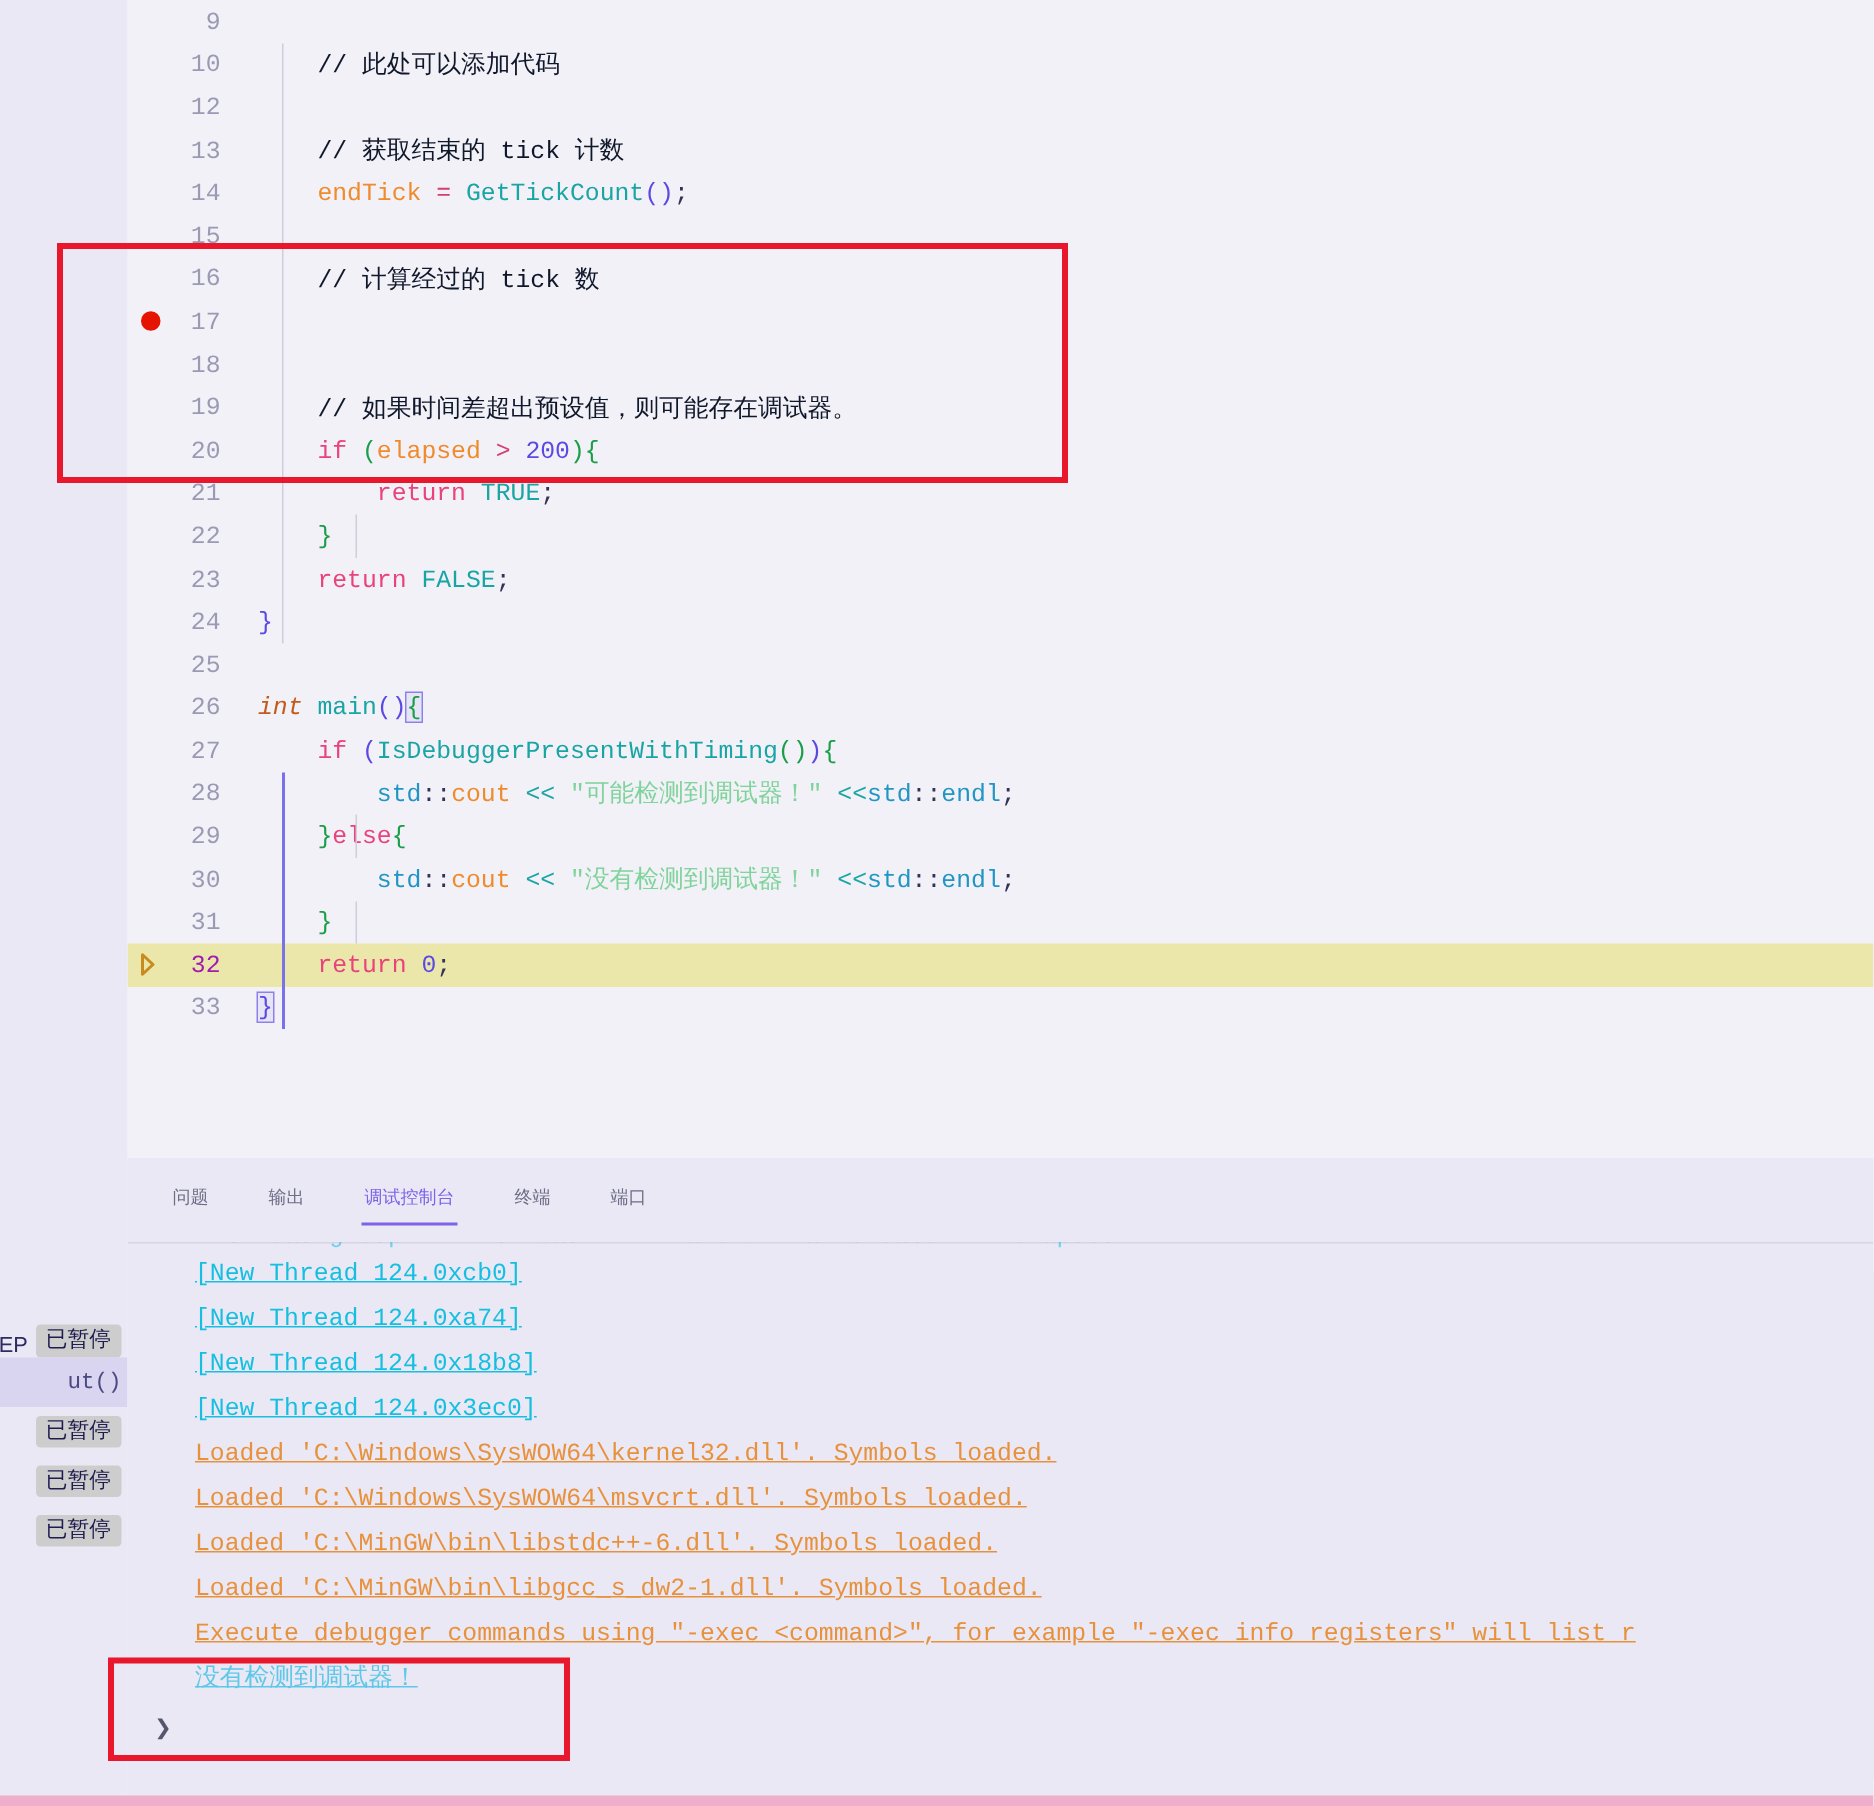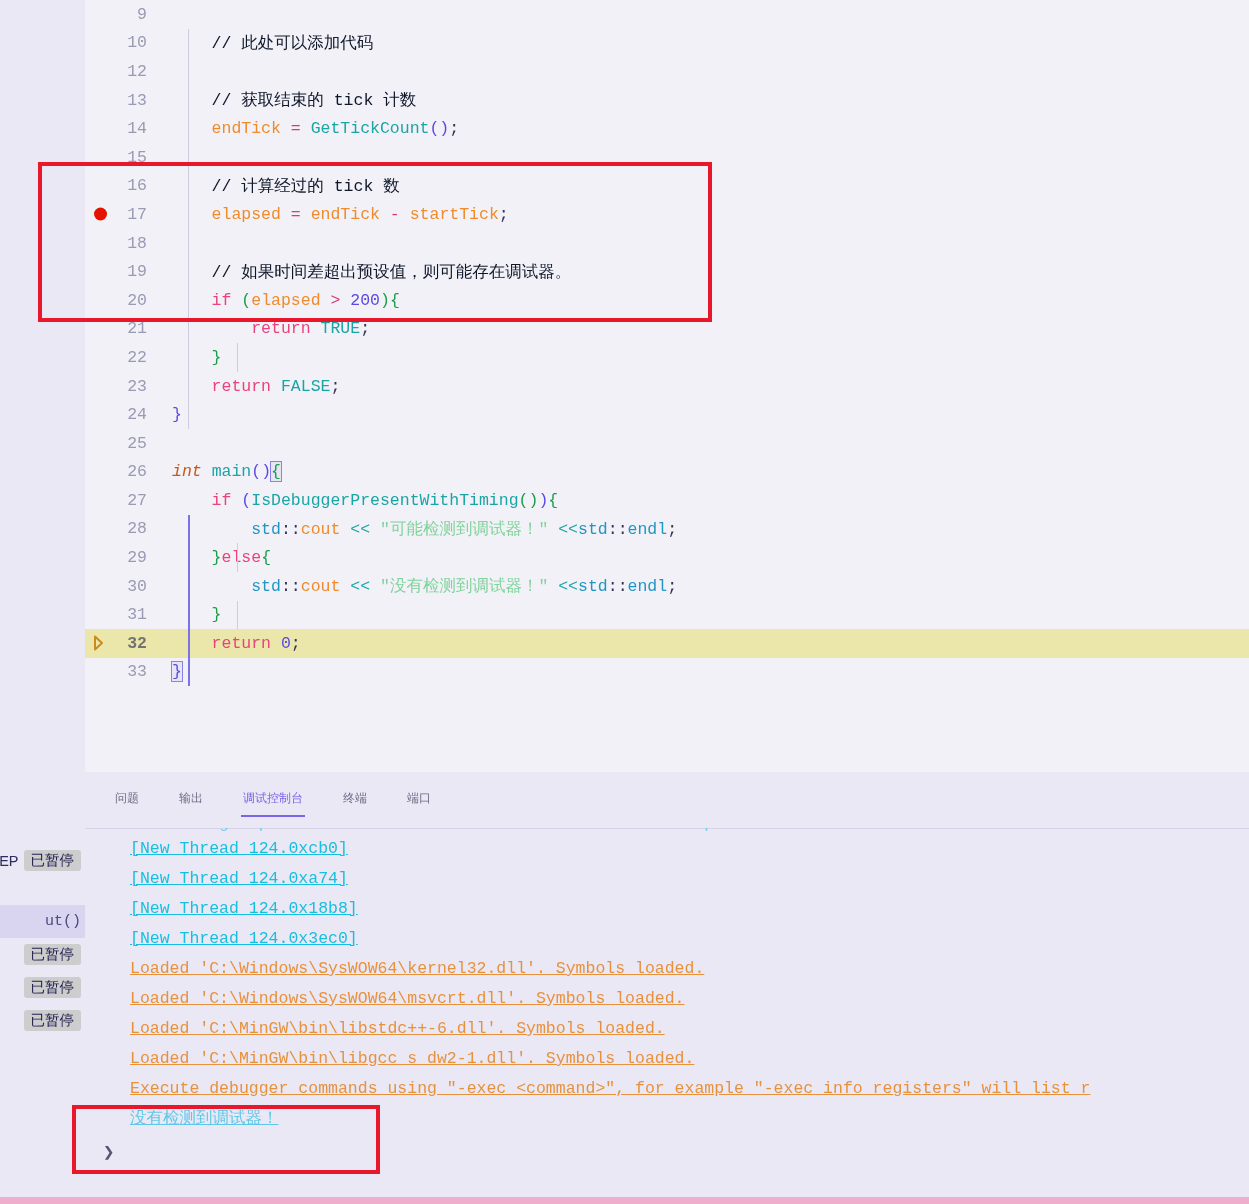--- a/index.html
+++ b/index.html
@@ -77,21 +77,21 @@
     width: 75px;
     min-width: 75px;
     text-align: right;
     padding-right: 13px;
     box-sizing: border-box;
     color: #9a9ab4;
     font-family: "Liberation Mono", "DejaVu Sans Mono", monospace;
     font-size: 16.5px;
     user-select: none;
   }
-  .gutter.cur { color: #737373; font-weight: bold; }
+  .gutter.cur { color: #a21caf; }
   .bp-dot {
     position: absolute;
     left: 9px; top: 50%;
     transform: translateY(-50%);
     width: 13px; height: 13px;
     border-radius: 50%;
     background: #e51400;
   }
   .exec-arrow {
     position: absolute;
@@ -232,21 +232,21 @@
   #annot-code { left: 38px; top: 162px; width: 674px; height: 160px; }
   #annot-out  { left: 72px; top: 1105px; width: 308px; height: 69px; }
 </style>
 </head>
 <body>
 
 <div id="root">
 
   <div class="sidebar">
     <div id="cs-rows">
-        <div class="cs-row" style="top: 844px;">
+        <div class="cs-row" style="top: 872px; align-items: flex-end;">
           <span class="cs-label">EP</span>
           <span class="paused-badge">已暂停</span>
         </div>
         <div class="cs-row selected" style="top: 905px;">
           <span class="cs-label mono">ut()</span>
         </div>
         <div class="cs-row" style="top: 938px;">
           <span class="paused-badge">已暂停</span>
         </div>
         <div class="cs-row" style="top: 971px;">
@@ -260,21 +260,21 @@
 
   <div class="editor">
     <div class="code-lines" id="code-lines" style="position: relative;">
         <div class="line"><div class="gutter">9</div><div class="codetext"></div></div>
         <div class="line"><div class="gutter">10</div><div class="codetext"><span class="t-punc">    </span><span class="t-cmt">// 此处可以添加代码</span></div></div>
         <div class="line"><div class="gutter">12</div><div class="codetext"></div></div>
         <div class="line"><div class="gutter">13</div><div class="codetext"><span class="t-punc">    </span><span class="t-cmt">// 获取结束的 tick 计数</span></div></div>
         <div class="line"><div class="gutter">14</div><div class="codetext"><span class="t-punc">    </span><span class="t-var">endTick</span><span class="t-op"> = </span><span class="t-fn">GetTickCount</span><span class="t-par1">()</span><span class="t-punc">;</span></div></div>
         <div class="line"><div class="gutter">15</div><div class="codetext"></div></div>
         <div class="line"><div class="gutter">16</div><div class="codetext"><span class="t-punc">    </span><span class="t-cmt">// 计算经过的 tick 数</span></div></div>
-        <div class="line"><div class="gutter">17<span class="bp-dot"></span></div><div class="codetext"><span class="t-punc">    </span><span class="t-var">elapsed</span><span class="t-op"> = </span><span class="t-var">endTick</span><span class="t-op"> - </span><span class="t-var">startTick</span><span class="t-punc">;</span></div></div>
+        <div class="line"><div class="gutter">17<span class="bp-dot"></span></div></div>
         <div class="line"><div class="gutter">18</div><div class="codetext"></div></div>
         <div class="line"><div class="gutter">19</div><div class="codetext"><span class="t-punc">    </span><span class="t-cmt">// 如果时间差超出预设值，则可能存在调试器。</span></div></div>
         <div class="line"><div class="gutter">20</div><div class="codetext"><span class="t-punc">    </span><span class="t-kw">if</span><span class="t-punc"> </span><span class="t-par2">(</span><span class="t-var">elapsed</span><span class="t-op"> &gt; </span><span class="t-num">200</span><span class="t-par2">)</span><span class="t-brkt">{</span></div></div>
         <div class="line"><div class="gutter">21</div><div class="codetext"><span class="t-punc">        </span><span class="t-kw">return</span><span class="t-punc"> </span><span class="t-const">TRUE</span><span class="t-punc">;</span></div></div>
         <div class="line"><div class="gutter">22</div><div class="codetext"><span class="t-punc">    </span><span class="t-brkt">}</span></div></div>
         <div class="line"><div class="gutter">23</div><div class="codetext"><span class="t-punc">    </span><span class="t-kw">return</span><span class="t-punc"> </span><span class="t-const">FALSE</span><span class="t-punc">;</span></div></div>
         <div class="line"><div class="gutter">24</div><div class="codetext"><span class="t-par1">}</span></div></div>
         <div class="line"><div class="gutter">25</div><div class="codetext"></div></div>
         <div class="line"><div class="gutter">26</div><div class="codetext"><span class="t-type">int</span><span class="t-punc"> </span><span class="t-fn">main</span><span class="t-par1">()</span><span class="t-brkt bracket-match">{</span></div></div>
         <div class="line"><div class="gutter">27</div><div class="codetext"><span class="t-punc">    </span><span class="t-kw">if</span><span class="t-punc"> </span><span class="t-par1">(</span><span class="t-fn">IsDebuggerPresentWithTiming</span><span class="t-par2">()</span><span class="t-par1">)</span><span class="t-brkt">{</span></div></div>

